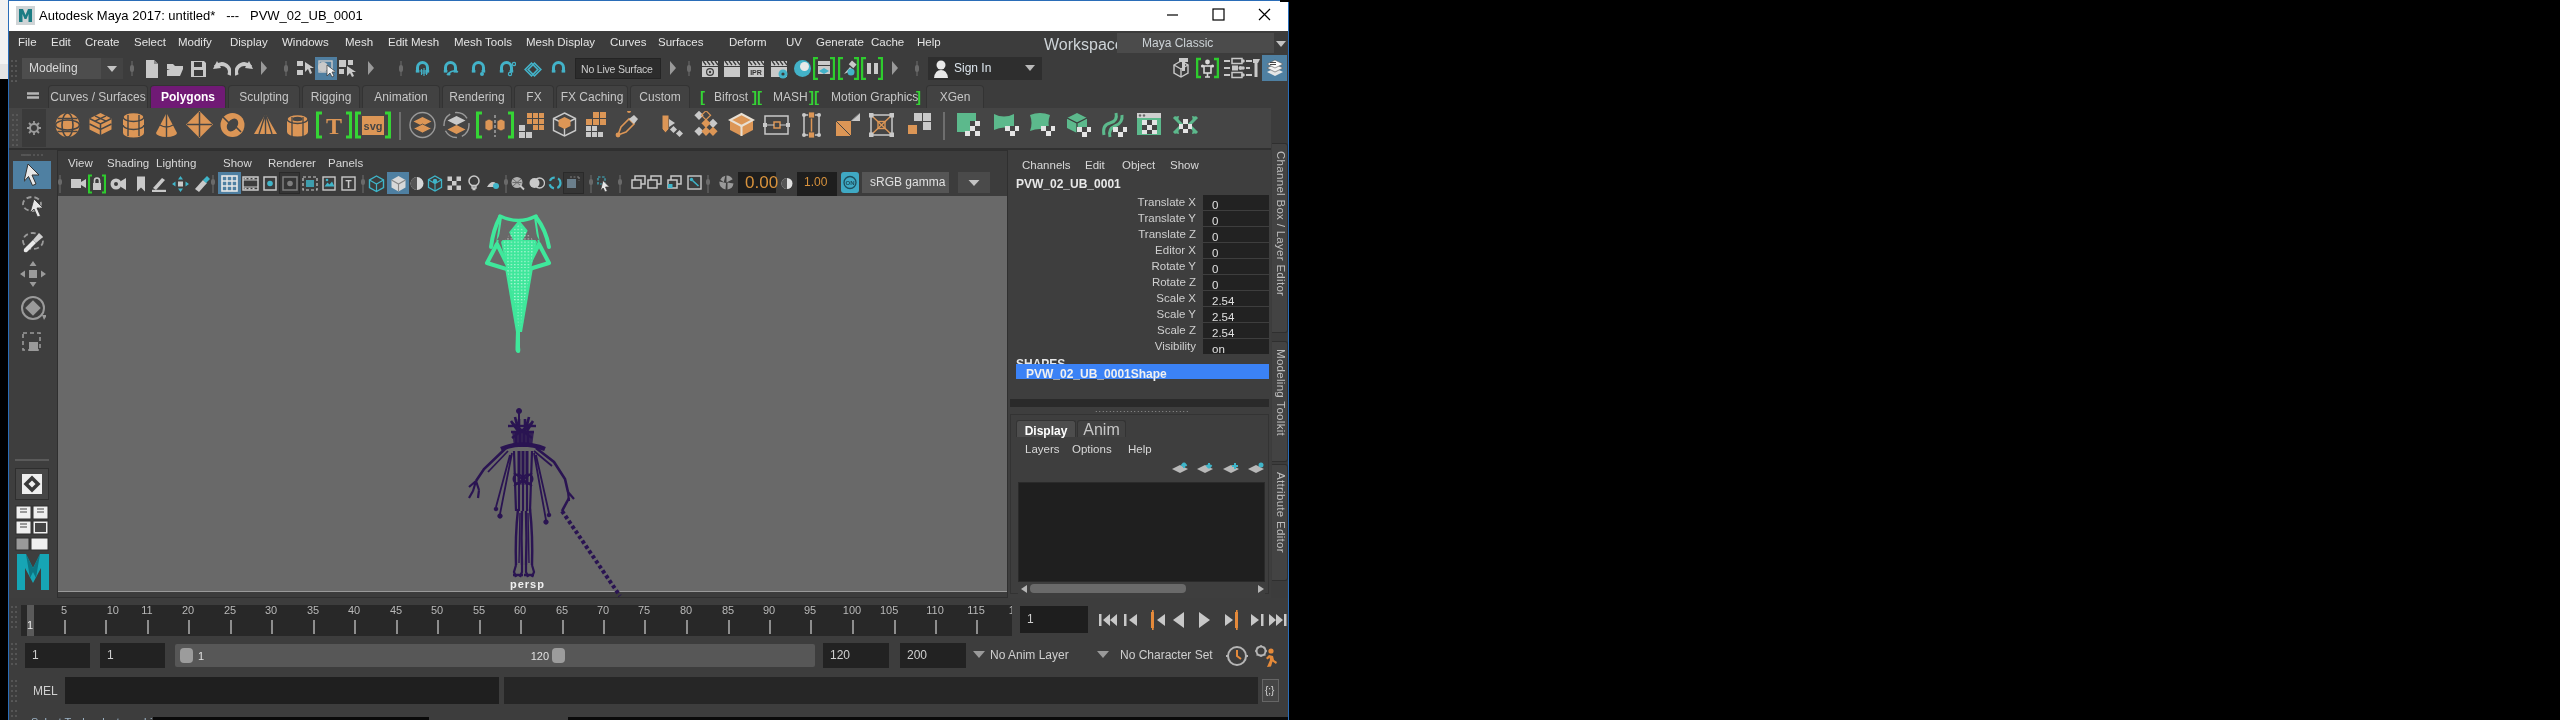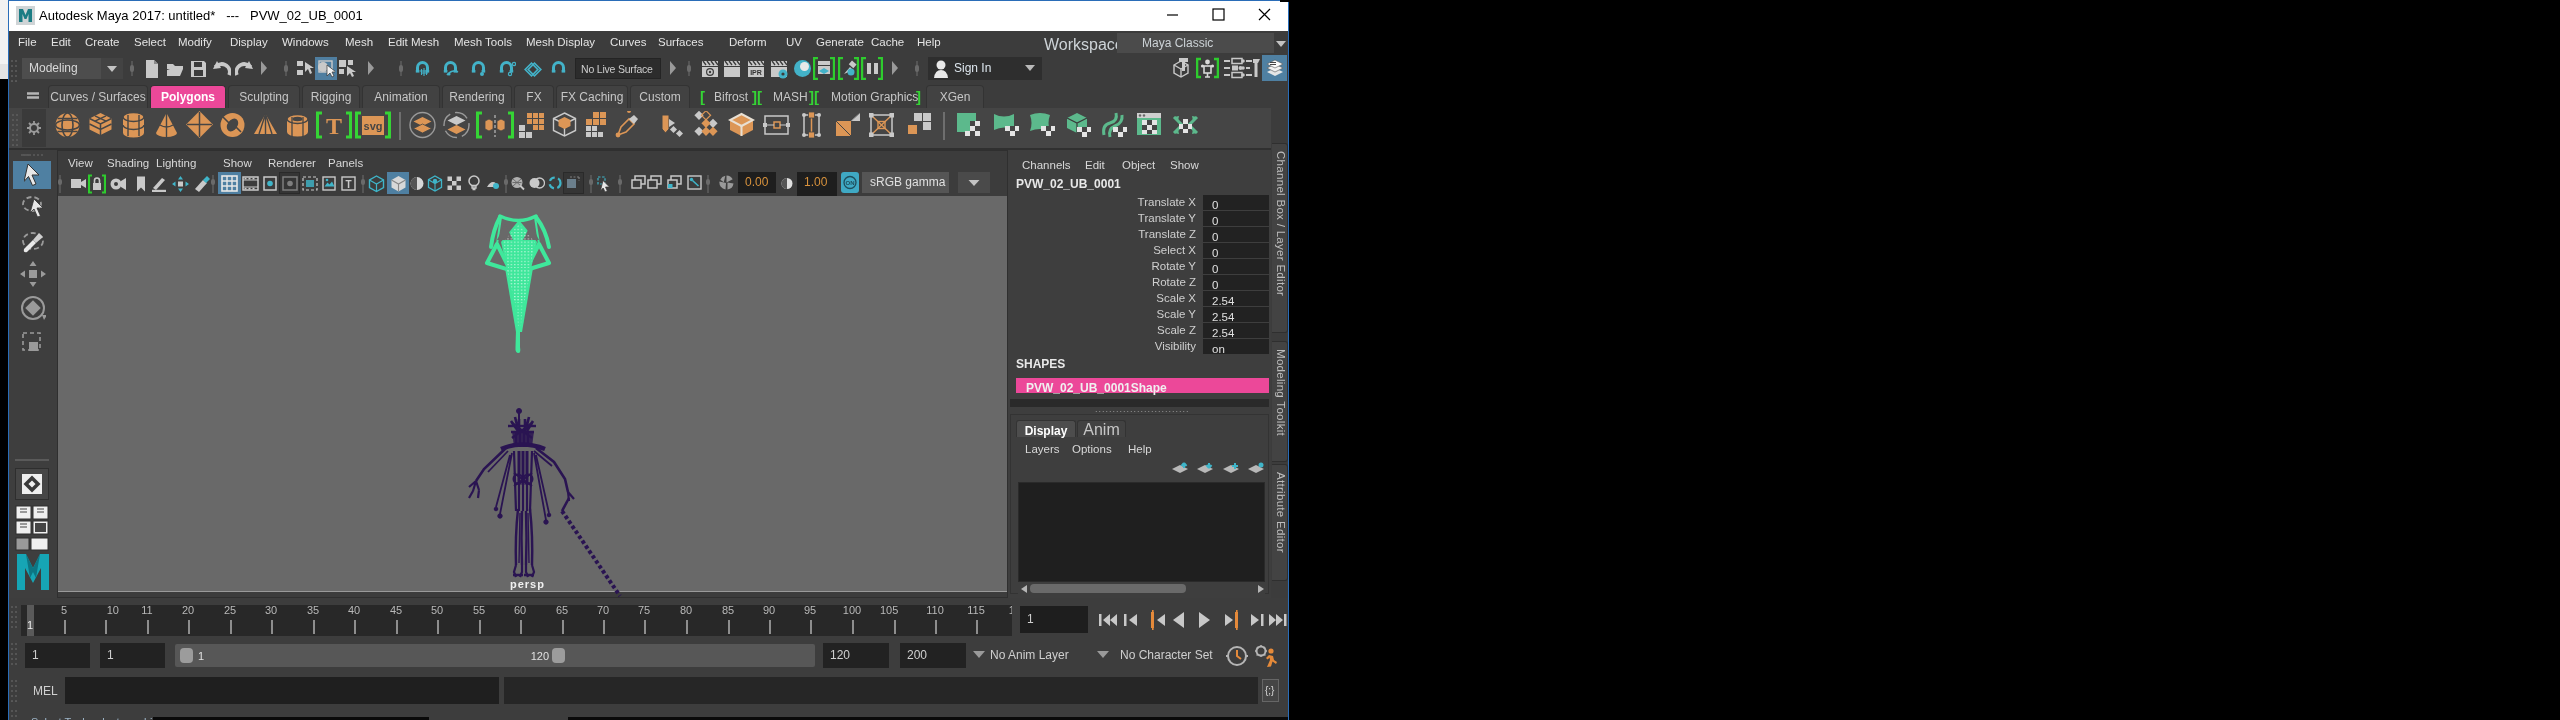--- a/index.html
+++ b/index.html
@@ -250,21 +250,21 @@
       <path d="M11 12 l8 4 l-8 4 l-8 -4 z" fill="#e6e6e6"></path>
       <path d="M11 8 l8 4 l-8 4 l-8 -4 z" fill="#f2f2f2" stroke="#555" stroke-width="0.6"></path>
       <path d="M11 4 l8 4 l-8 4 l-8 -4 z" fill="#fafafa" stroke="#555" stroke-width="0.6"></path>
       <path d="M6 6.5 h6 M6 8.5 h6" stroke="#444" stroke-width="1.1"></path>
     </svg>
 <div class="a" style="left:9px;top:83px;width:1279px;height:25px;background:#3c3c3c"></div>
 <svg class="a" style="left:26px;top:92px" width="14" height="8">
       <path d="M1 1.5 h12 M1 5.5 h12" stroke="#b5b5b5" stroke-width="2.4"></path>
     </svg>
 <div class="a" style="left:48px;top:85px;width:100px;height:23px;background:#424242;border:1px solid #333;border-bottom:none;border-radius:4px 4px 0 0;text-align:center"><span style="font-size:12px;color:#c6c6c6;font-weight:normal;line-height:22px">Curves / Surfaces</span></div>
-<div class="a" style="left:150px;top:85px;width:76px;height:23px;background:#ec4899;border:1px solid #333;border-bottom:none;border-radius:4px 4px 0 0;text-align:center"><span style="font-size:12px;color:#ffffff;font-weight:bold;line-height:22px">Polygons</span></div>
+<div class="a" style="left:150px;top:85px;width:76px;height:23px;background:#701a75;border:1px solid #333;border-bottom:none;border-radius:4px 4px 0 0;text-align:center"><span style="font-size:12px;color:#ffffff;font-weight:bold;line-height:22px">Polygons</span></div>
 <div class="a" style="left:228px;top:85px;width:72px;height:23px;background:#424242;border:1px solid #333;border-bottom:none;border-radius:4px 4px 0 0;text-align:center"><span style="font-size:12px;color:#c6c6c6;font-weight:normal;line-height:22px">Sculpting</span></div>
 <div class="a" style="left:302px;top:85px;width:58px;height:23px;background:#424242;border:1px solid #333;border-bottom:none;border-radius:4px 4px 0 0;text-align:center"><span style="font-size:12px;color:#c6c6c6;font-weight:normal;line-height:22px">Rigging</span></div>
 <div class="a" style="left:362px;top:85px;width:78px;height:23px;background:#424242;border:1px solid #333;border-bottom:none;border-radius:4px 4px 0 0;text-align:center"><span style="font-size:12px;color:#c6c6c6;font-weight:normal;line-height:22px">Animation</span></div>
 <div class="a" style="left:442px;top:85px;width:70px;height:23px;background:#424242;border:1px solid #333;border-bottom:none;border-radius:4px 4px 0 0;text-align:center"><span style="font-size:12px;color:#c6c6c6;font-weight:normal;line-height:22px">Rendering</span></div>
 <div class="a" style="left:514px;top:85px;width:40px;height:23px;background:#424242;border:1px solid #333;border-bottom:none;border-radius:4px 4px 0 0;text-align:center"><span style="font-size:12px;color:#c6c6c6;font-weight:normal;line-height:22px">FX</span></div>
 <div class="a" style="left:556px;top:85px;width:72px;height:23px;background:#424242;border:1px solid #333;border-bottom:none;border-radius:4px 4px 0 0;text-align:center"><span style="font-size:12px;color:#c6c6c6;font-weight:normal;line-height:22px">FX Caching</span></div>
 <div class="a" style="left:630px;top:85px;width:60px;height:23px;background:#424242;border:1px solid #333;border-bottom:none;border-radius:4px 4px 0 0;text-align:center"><span style="font-size:12px;color:#c6c6c6;font-weight:normal;line-height:22px">Custom</span></div>
 <span class="t" style="left:700px;top:88px;font-size:15px;color:#35d435;font-weight:bold">[</span>
 <span class="t" style="left:0px;top:89px;"></span>
 <span class="t" style="left:714px;top:90px;font-size:12px;color:#c6c6c6">Bifrost</span>
@@ -810,21 +810,21 @@
 <div class="a" style="left:707px;top:175px;width:2px;height:18px;background:#555"></div>
 <div class="a" style="left:706px;top:179px;width:4px;height:6px;background:#6a6a6a;border-radius:2px"></div>
 <svg class="a" style="left:719px;top:175px" width="15" height="16" viewBox="0 0 15 16">
       <g fill="#9a9a9a">
         <path d="M7.5 0.5 a7 7 0 0 1 6.2 3.8 l-6.2 3.2 z"></path>
         <path d="M14.5 8.5 a7 7 0 0 1 -6 6 l0 -7 z"></path>
         <path d="M6.5 14.5 a7 7 0 0 1 -6 -8 l6.5 1.5 z"></path>
         <path d="M1.3 4.8 a7 7 0 0 1 5 -4 l-1.5 6.5 z"></path>
       </g>
     </svg>
-<div class="a" style="left:738px;top:172px;width:38px;height:21px;background:#1e1e1e"><span style="font-size:12px;color:#d8923c;margin-left:7px;line-height:21px">0.00</span></div>
+<div class="a" style="left:738px;top:172px;width:38px;height:21px;background:#1e1e1e"><span style="font-size:17px;color:#d8923c;margin-left:7px;line-height:21px">0.00</span></div>
 <svg class="a" style="left:781px;top:176px" width="12" height="15" viewBox="0 0 12 15">
       <circle cx="6" cy="7.5" r="5.5" fill="#e0e0e0"></circle>
       <path d="M6 2 a5.5 5.5 0 0 0 0 11 z" fill="#555"></path>
     </svg>
 <div class="a" style="left:797px;top:172px;width:40px;height:30px;background:#1e1e1e"><span style="font-size:12px;color:#d8923c;margin-left:7px;line-height:21px">1.00</span></div>
 <div class="a" style="left:841px;top:172px;width:18px;height:21px;background:#3fa9c4;border-radius:3px"></div>
 <svg class="a" style="left:842px;top:173px" width="16" height="19" viewBox="0 0 16 19">
       <circle cx="8" cy="9.5" r="6" fill="none" stroke="#1e4e5c" stroke-width="1.3"></circle>
       <text x="8" y="12" font-size="6" font-weight="bold" fill="#1e4e5c" text-anchor="middle">ON</text>
     </svg>
@@ -898,36 +898,36 @@
 <span class="t" style="left:1085px;top:159px;font-size:11.5px;color:#d8d8d8">Edit</span>
 <span class="t" style="left:1122px;top:159px;font-size:11.5px;color:#d8d8d8">Object</span>
 <span class="t" style="left:1170px;top:159px;font-size:11.5px;color:#d8d8d8">Show</span>
 <span class="t" style="left:1016px;top:177px;font-size:12px;color:#e8e8e8;font-weight:bold">PVW_02_UB_0001</span>
 <span class="t" style="left:1078px;top:196px;width:118px;text-align:right;font-size:11.5px;color:#cfcfcf">Translate X</span>
 <div class="a" style="left:1203px;top:195px;width:66px;height:15px;background:#222"><span style="font-size:11.5px;color:#e0e0e0;margin-left:9px;line-height:15px">0</span></div>
 <span class="t" style="left:1078px;top:212px;width:118px;text-align:right;font-size:11.5px;color:#cfcfcf">Translate Y</span>
 <div class="a" style="left:1203px;top:211px;width:66px;height:15px;background:#222"><span style="font-size:11.5px;color:#e0e0e0;margin-left:9px;line-height:15px">0</span></div>
 <span class="t" style="left:1078px;top:228px;width:118px;text-align:right;font-size:11.5px;color:#cfcfcf">Translate Z</span>
 <div class="a" style="left:1203px;top:227px;width:66px;height:15px;background:#222"><span style="font-size:11.5px;color:#e0e0e0;margin-left:9px;line-height:15px">0</span></div>
-<span class="t" style="left:1078px;top:244px;width:118px;text-align:right;font-size:11.5px;color:#cfcfcf">Select X</span>
+<span class="t" style="left:1078px;top:244px;width:118px;text-align:right;font-size:11.5px;color:#cfcfcf">Editor X</span>
 <div class="a" style="left:1203px;top:243px;width:66px;height:15px;background:#222"><span style="font-size:11.5px;color:#e0e0e0;margin-left:9px;line-height:15px">0</span></div>
 <span class="t" style="left:1078px;top:260px;width:118px;text-align:right;font-size:11.5px;color:#cfcfcf">Rotate Y</span>
 <div class="a" style="left:1203px;top:259px;width:66px;height:15px;background:#222"><span style="font-size:11.5px;color:#e0e0e0;margin-left:9px;line-height:15px">0</span></div>
 <span class="t" style="left:1078px;top:276px;width:118px;text-align:right;font-size:11.5px;color:#cfcfcf">Rotate Z</span>
 <div class="a" style="left:1203px;top:275px;width:66px;height:15px;background:#222"><span style="font-size:11.5px;color:#e0e0e0;margin-left:9px;line-height:15px">0</span></div>
 <span class="t" style="left:1078px;top:292px;width:118px;text-align:right;font-size:11.5px;color:#cfcfcf">Scale X</span>
 <div class="a" style="left:1203px;top:291px;width:66px;height:15px;background:#222"><span style="font-size:11.5px;color:#e0e0e0;margin-left:9px;line-height:15px">2.54</span></div>
 <span class="t" style="left:1078px;top:308px;width:118px;text-align:right;font-size:11.5px;color:#cfcfcf">Scale Y</span>
 <div class="a" style="left:1203px;top:307px;width:66px;height:15px;background:#222"><span style="font-size:11.5px;color:#e0e0e0;margin-left:9px;line-height:15px">2.54</span></div>
 <span class="t" style="left:1078px;top:324px;width:118px;text-align:right;font-size:11.5px;color:#cfcfcf">Scale Z</span>
 <div class="a" style="left:1203px;top:323px;width:66px;height:15px;background:#222"><span style="font-size:11.5px;color:#e0e0e0;margin-left:9px;line-height:15px">2.54</span></div>
 <span class="t" style="left:1078px;top:340px;width:118px;text-align:right;font-size:11.5px;color:#cfcfcf">Visibility</span>
 <div class="a" style="left:1203px;top:339px;width:66px;height:15px;background:#222"><span style="font-size:11.5px;color:#e0e0e0;margin-left:9px;line-height:15px">on</span></div>
 <span class="t" style="left:1016px;top:357px;font-size:12px;color:#e8e8e8;font-weight:bold">SHAPES</span>
-<div class="a" style="left:1016px;top:378px;width:253px;height:15px;background:#ec4899"><span style="font-size:12px;color:#f0f0f0;font-weight:bold;margin-left:10px;line-height:15px">PVW_02_UB_0001Shape</span></div>
+<div class="a" style="left:1016px;top:364px;width:253px;height:15px;background:#3b82f6"><span style="font-size:12px;color:#f0f0f0;font-weight:bold;margin-left:10px;line-height:15px">PVW_02_UB_0001Shape</span></div>
 <div class="a" style="left:1010px;top:399px;width:259px;height:8px;background:#2a2a2a"></div>
 <span class="t" style="left:1095px;top:404px;font-size:9px;color:#9a9a9a;letter-spacing:1px">...........................</span>
 <div class="a" style="left:1010px;top:414px;width:259px;height:180px;background:#3e3e3e;border:1px solid #333"></div>
 <div class="a" style="left:1016px;top:420px;width:60px;height:17px;background:#4d4d4d;border:1px solid #333;border-bottom:none;border-radius:3px 3px 0 0;text-align:center"><span style="font-size:12px;color:#fff;font-weight:bold;line-height:16px">Display</span></div>
 <div class="a" style="left:1077px;top:420px;width:49px;height:17px;background:#424242;border:1px solid #333;border-bottom:none;border-radius:3px 3px 0 0;text-align:center"><span style="font-size:16px;color:#c6c6c6;line-height:16px">Anim</span></div>
 <span class="t" style="left:1025px;top:443px;font-size:11.5px;color:#d8d8d8">Layers</span>
 <span class="t" style="left:1072px;top:443px;font-size:11.5px;color:#d8d8d8">Options</span>
 <span class="t" style="left:1128px;top:443px;font-size:11.5px;color:#d8d8d8">Help</span>
 <svg class="a" style="left:1171px;top:462px" width="18" height="14" viewBox="0 0 18 14">
       <path d="M9 3 l8 4 l-8 4 l-8 -4 z" fill="#b8b8b8"></path>

